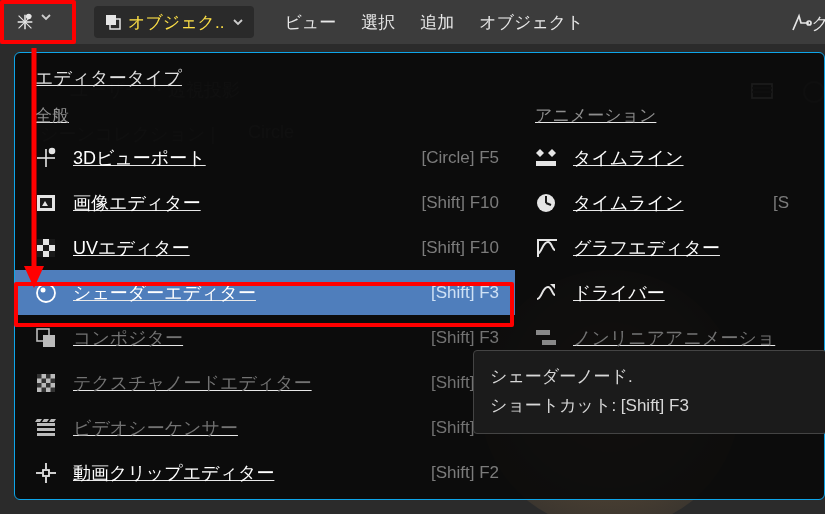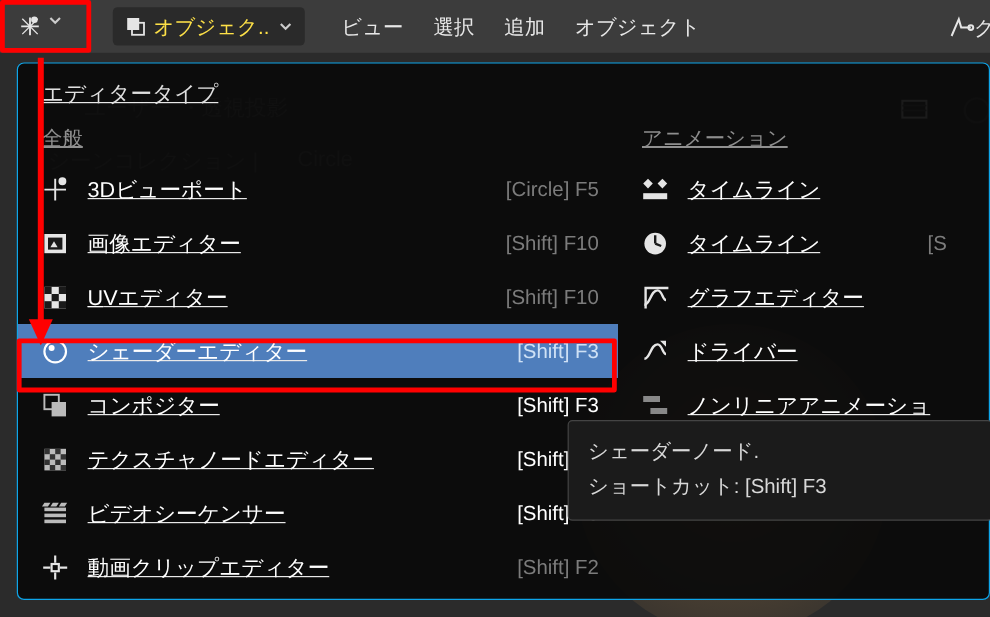--- a/index.html
+++ b/index.html
@@ -30,21 +30,21 @@
   .col2{width:290px;}
   .group-title{color:#8e8e8e;padding:6px 0 8px 20px;font-size:17px;}
   .item{display:flex;align-items:center;height:45px;padding-left:18px;position:relative;}
   .item-icon{width:26px;height:26px;display:flex;align-items:center;justify-content:center;flex:0 0 26px;}
   .item-label{margin-left:14px;color:#fff;font-size:18px;}
   .item-label u{text-decoration:underline;}
   .item-shortcut{position:absolute;right:16px;color:#7c7c7c;font-size:17px;}
   .item.highlight{background:#4f7ebc;}
   .item.highlight .item-shortcut{color:#cfe1f5;}
   .highlight-frame{position:absolute;left:14px;top:282px;width:500px;height:45px;border:4px solid #ff0000;box-sizing:border-box;border-radius:2px;pointer-events:none;}
-  .item.faded .item-label,.item.faded .item-shortcut{color:#ffffff;}
+  .item.faded .item-label,.item.faded .item-shortcut{color:#737373;}
   
   .tooltip{position:absolute;left:473px;top:350px;width:320px;background:#1b1b1b;color:#d8d8d8;padding:12px 16px;border-radius:4px;border:1px solid #444;font-size:17px;line-height:1.7;}
   
   .red-arrow{position:absolute;left:22px;top:48px;width:24px;height:240px;pointer-events:none;}
   
   svg{display:block;}
   .ico{stroke:#e5e5e5;fill:none;stroke-width:1.7;}
 </style>
 </head>
 <body>

